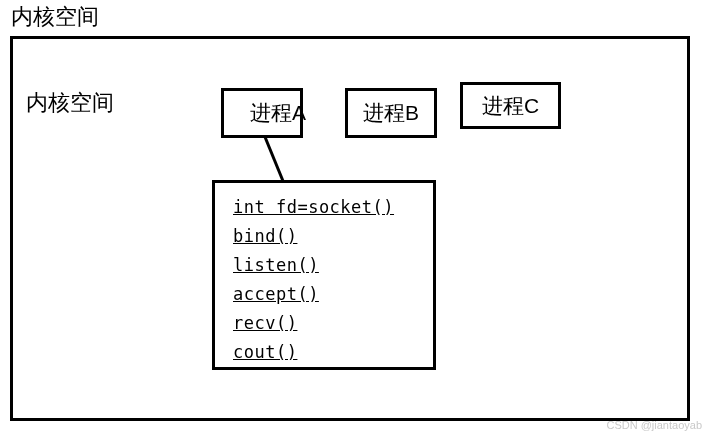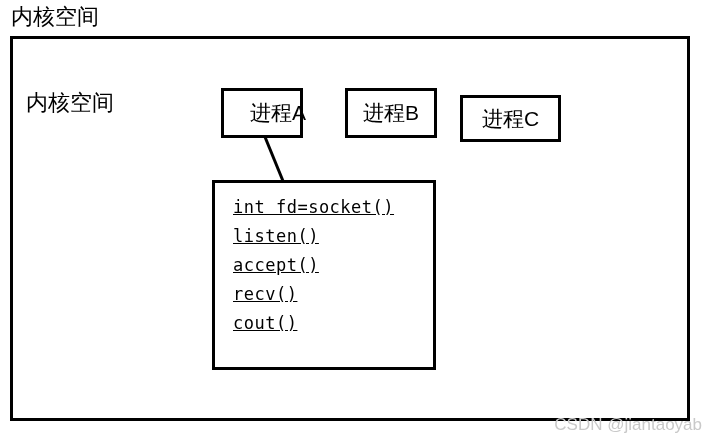--- a/index.html
+++ b/index.html
@@ -66,21 +66,21 @@
     justify-content: center;
   }
   .process-label {
     font-size: 21px;
     line-height: 24px;
     color: #000000;
     white-space: nowrap;
   }
   #process-a { left: 221px; top: 88px; width: 82px;  height: 50px; padding-left: 32px; }
   #process-b { left: 345px; top: 88px; width: 92px;  height: 50px; }
-  #process-c { left: 460px; top: 95px; width: 101px; height: 47px; }
+  #process-c { left: 460px; top: 82px; width: 101px; height: 47px; }
 
   
   .connector-svg {
     position: absolute;
     left: 0;
     top: 0;
     width: 714px;
     height: 442px;
     pointer-events: none;
   }
@@ -105,21 +105,21 @@
     white-space: pre;
     letter-spacing: 0.5px;
     text-decoration: underline;
   }
 
   
   .watermark {
     position: absolute;
     right: 12px;
     bottom: 9px;
-    font-size: 17px;
+    font-size: 11px;
     line-height: 16px;
     color: #c9c9c9;
     white-space: nowrap;
     user-select: none;
   }
 </style>
 </head>
 <body>
 
 <div id="canvas">
@@ -141,20 +141,21 @@
   <div class="process-box" id="process-c">
     <span class="process-label">进程C</span>
   </div>
 
   <svg class="connector-svg" viewBox="0 0 714 442" xmlns="http://www.w3.org/2000/svg">
     <line x1="265" y1="137" x2="283" y2="181" stroke="#000000" stroke-width="3"></line>
   </svg>
 
   <div class="code-box">
     <div class="code-line">int fd=socket()</div>
+    <div class="code-line">bind()</div>
     <div class="code-line">listen()</div>
     <div class="code-line">accept()</div>
     <div class="code-line">recv()</div>
     <div class="code-line">cout()</div>
   </div>
 
   <div class="watermark">CSDN @jiantaoyab</div>
 
 </div>
 

